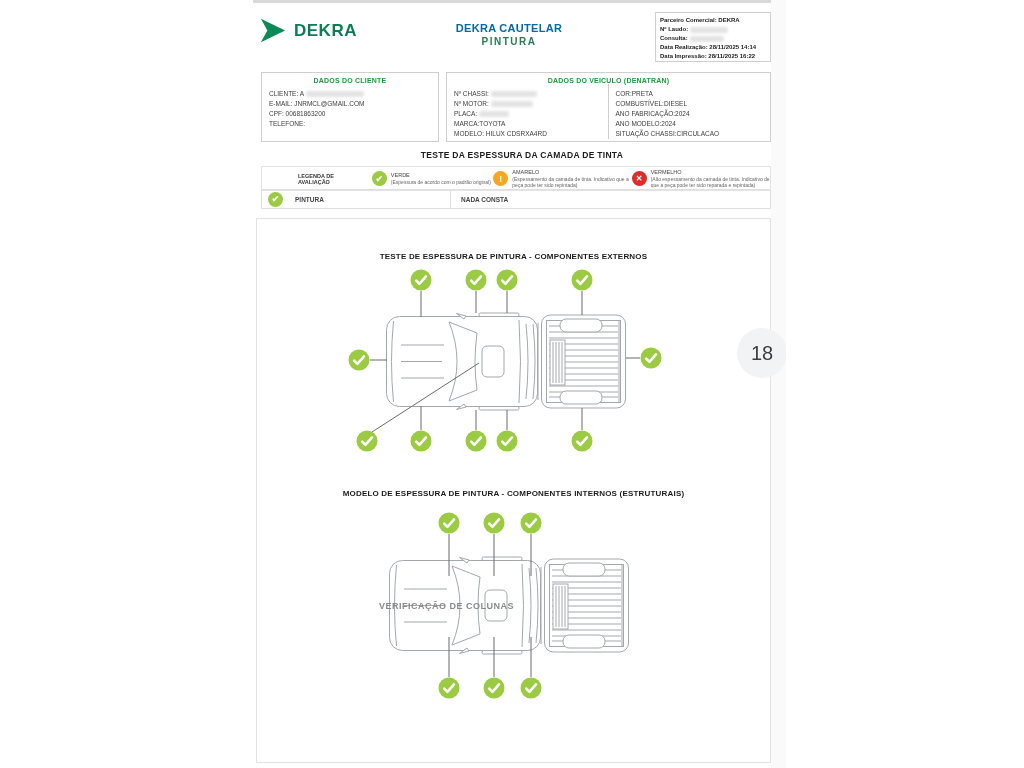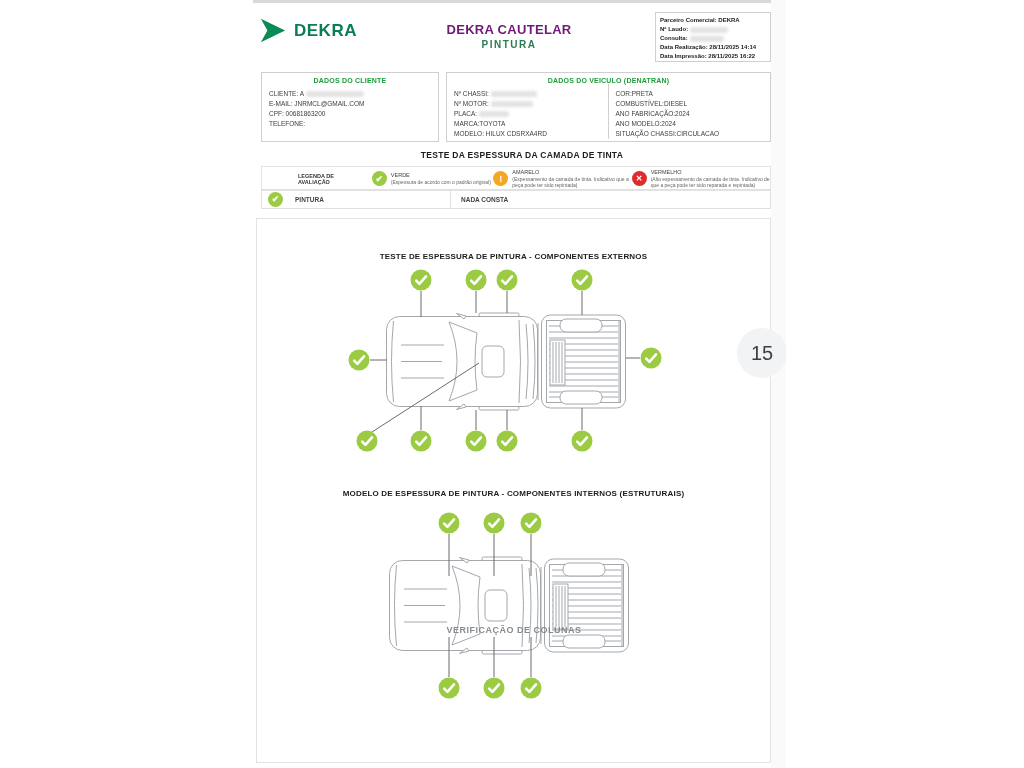--- a/index.html
+++ b/index.html
@@ -9,21 +9,21 @@
   .abs { position:absolute; }
 
   
   .topstrip { left:14px; top:0; width:518px; height:3px; background:#d9d9d9; }
   .rightband { left:532px; top:0; width:15px; height:768px; background:#fafafa; }
 
   
   .logo { left:20px; top:17px; display:flex; align-items:center; gap:7px; }
   .logo-text { font-size:17px; font-weight:bold; color:#0a7d55; letter-spacing:0.5px; }
   .titleblock { left:120px; top:22px; width:300px; text-align:center; }
-  .title-main { font-size:13px; font-weight:bold; color:#701a75; letter-spacing:0.3px; }
+  .title-main { font-size:11px; font-weight:bold; color:#0369a1; letter-spacing:0.3px; }
   .title-sub { font-size:10px; font-weight:bold; color:#2a7d52; letter-spacing:1.5px; margin-top:2px; }
   .infobox { left:416px; top:12px; width:116px; height:50px; border:1px solid #cfcfcf; padding:3px 4px; }
   .infobox .iline { font-size:6px; font-weight:bold; color:#222; line-height:9px; white-space:nowrap; display:flex; align-items:center; gap:2px;}
 
   .redact { display:inline-block; background:#e2e2e2; border-radius:2px; filter:blur(1.5px); }
 
   
   .databox { border:1px solid #cfcfcf; background:#fff; }
   .clientbox { left:22px; top:72px; width:178px; height:70px; }
   .vehiclebox { left:207px; top:72px; width:325px; height:70px; }
@@ -56,21 +56,21 @@
   .rrdivider { width:1px; height:20px; background:#e0e0e0; }
   .rrstatus { font-size:6.5px; font-weight:bold; color:#444; margin-left:10px; }
 
   
   .diagrambox { left:17px; top:218px; width:515px; height:545px; border:1px solid #e2e2e2; background:#fff; }
   .dtitle { width:515px; text-align:center; font-size:8px; font-weight:bold; color:#1c1c1c; letter-spacing:0.2px; }
   .dtitle.t1 { left:17px; top:252px; }
   .dtitle.t2 { left:17px; top:489px; }
   .dsvg1 { left:100px; top:268px; }
   .dsvg2 { left:140px; top:505px; }
-  .overlaytext { left:140px; top:601px; width:270px; text-align:center; font-size:9px; font-weight:bold; color:#7d8287; letter-spacing:0.5px; opacity:0.92;margin-top:24px; }
+  .overlaytext { left:140px; top:601px; width:270px; text-align:left; font-size:9px; font-weight:bold; color:#7d8287; letter-spacing:0.5px; opacity:0.92; }
 
   
   .floatbadge { left:498px; top:328px; width:50px; height:50px; border-radius:50%; background:#f1f3f4; display:flex; align-items:center; justify-content:center; font-size:20px; color:#3b3f43; z-index:5; }
 
   svg .stem { stroke:#6b6b6b; stroke-width:1; }
   svg .truckline { stroke:#a3a8ad; stroke-width:1; fill:none; }
   svg .truckfill { stroke:#a3a8ad; stroke-width:1; fill:#ffffff; }
 </style>
 </head>
 <body>
@@ -274,16 +274,16 @@
       <use href="#check-badge" x="70" y="18"></use>
       <use href="#check-badge" x="115" y="18"></use>
       <use href="#check-badge" x="152" y="18"></use>
       <use href="#check-badge" x="70" y="183"></use>
       <use href="#check-badge" x="115" y="183"></use>
       <use href="#check-badge" x="152" y="183"></use>
     </svg>
 
     <div class="abs overlaytext">VERIFICAÇÃO DE COLUNAS</div>
 
-    <div class="abs floatbadge">15</div>
+    <div class="abs floatbadge">18</div>
 
   </div>
 </div>
 
 </body></html>

